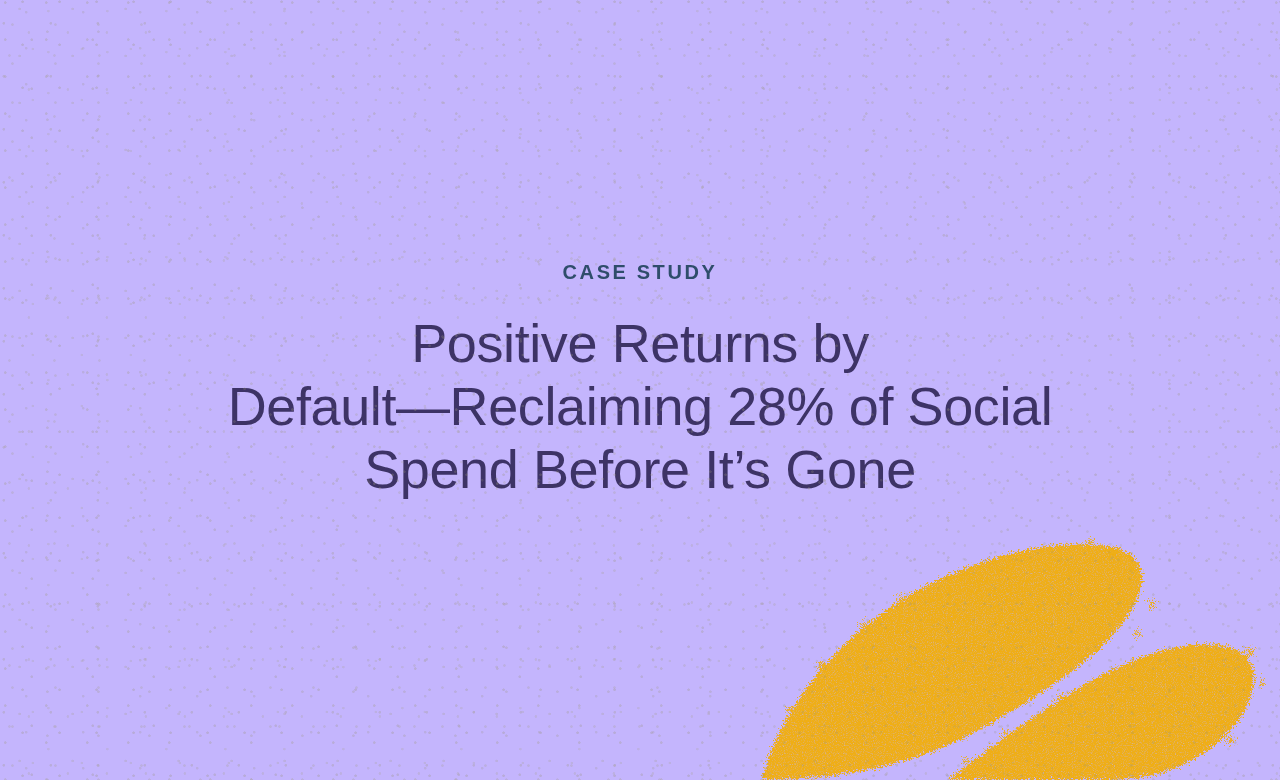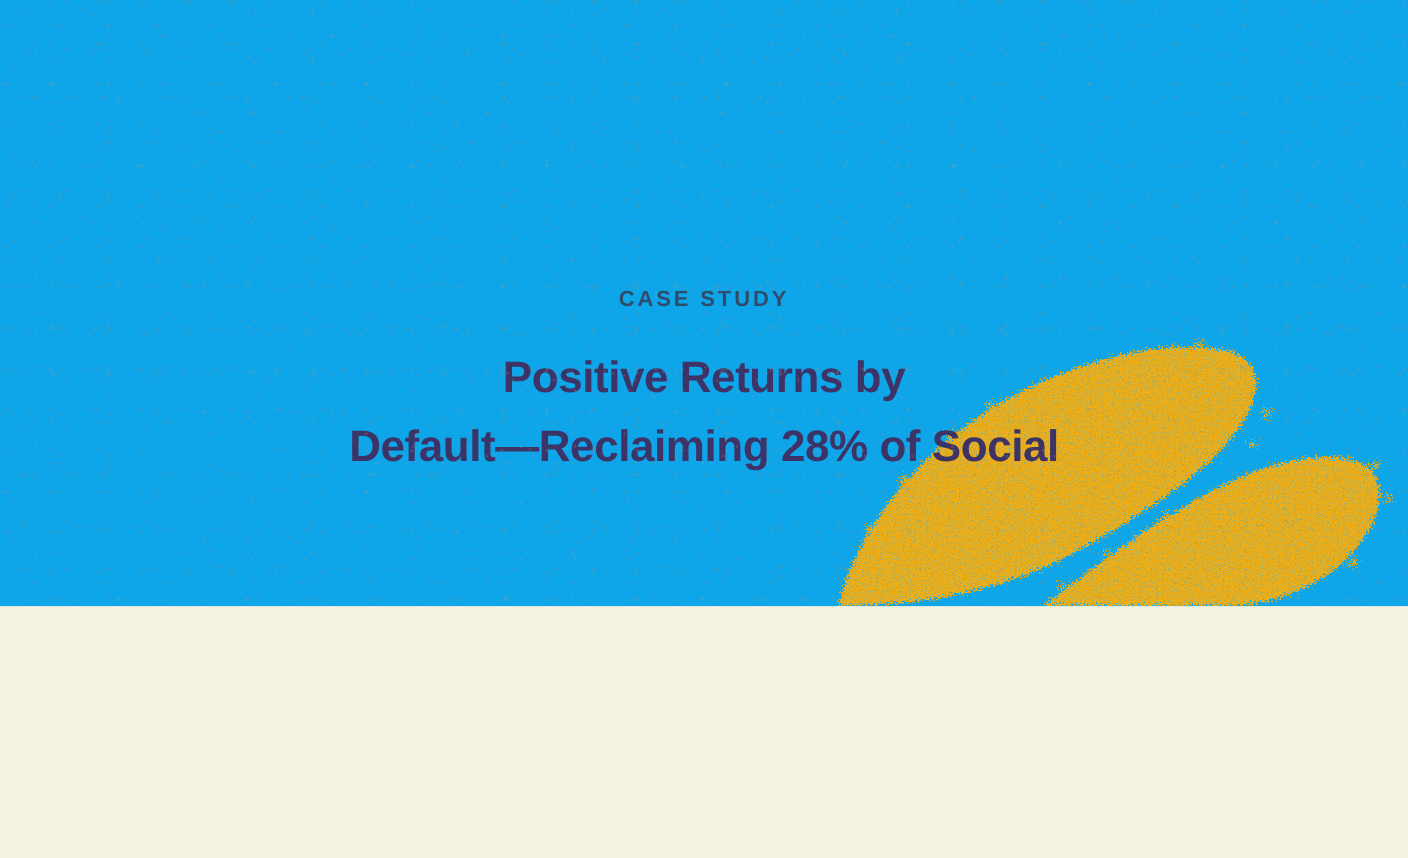--- a/index.html
+++ b/index.html
@@ -11,22 +11,22 @@
   }
 
   body {
     font-family: "Liberation Sans", sans-serif;
     background: #F5F2E3;
   }
 
   #slide {
     position: relative;
     width: 1280px;
-    height: 551px;
-    background-color: #0ea5e9;
+    height: 780px;
+    background-color: #c4b5fd;
     overflow: hidden;
   }
 
   
   .grain {
     position: absolute;
     inset: 0;
     pointer-events: none;
     z-index: 5;
     opacity: 0.55;
@@ -68,22 +68,22 @@
     font-weight: bold;
     letter-spacing: 2.6px;
     line-height: 1;
     margin: 0 0 30px 0;
     text-transform: uppercase;
   }
 
   .headline {
     color: #3D3366;
     font-family: "Liberation Sans", sans-serif;
-    font-size: 40px;
-    font-weight: bold;
+    font-size: 54px;
+    font-weight: normal;
     line-height: 63px;
     letter-spacing: -0.4px;
     margin: 0;
   }
 
   .headline .hl-line {
     display: block;
     white-space: nowrap;
   }
 
@@ -168,17 +168,18 @@
         </g>
       </g>
     </svg>
   </div>
 
   <div class="text-block">
     <div class="eyebrow">CASE STUDY</div>
     <h1 class="headline">
       <span class="hl-line">Positive Returns by</span>
       <span class="hl-line">Default—Reclaiming 28% of Social</span>
+      <span class="hl-line">Spend Before It’s Gone</span>
     </h1>
   </div>
 
   <div class="grain"></div>
 </div>
 
 </body></html>

